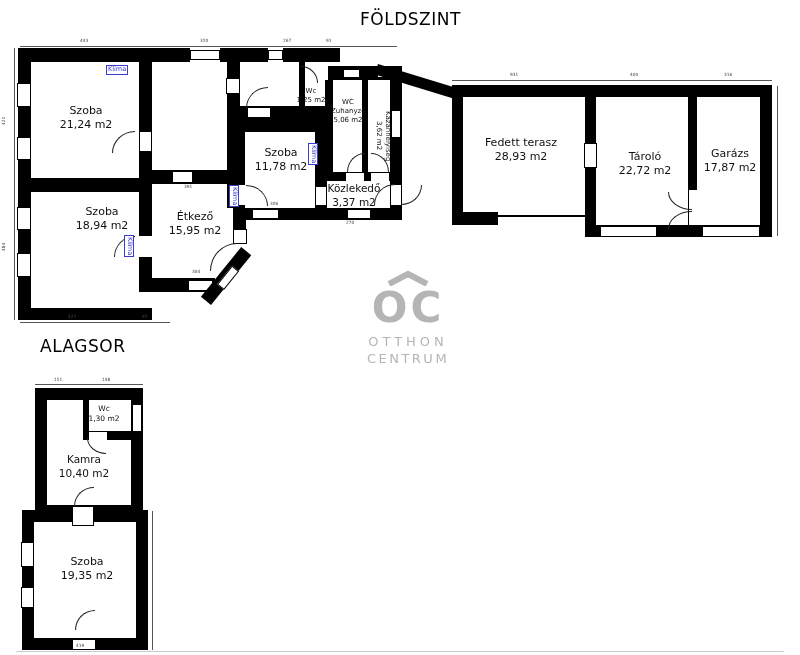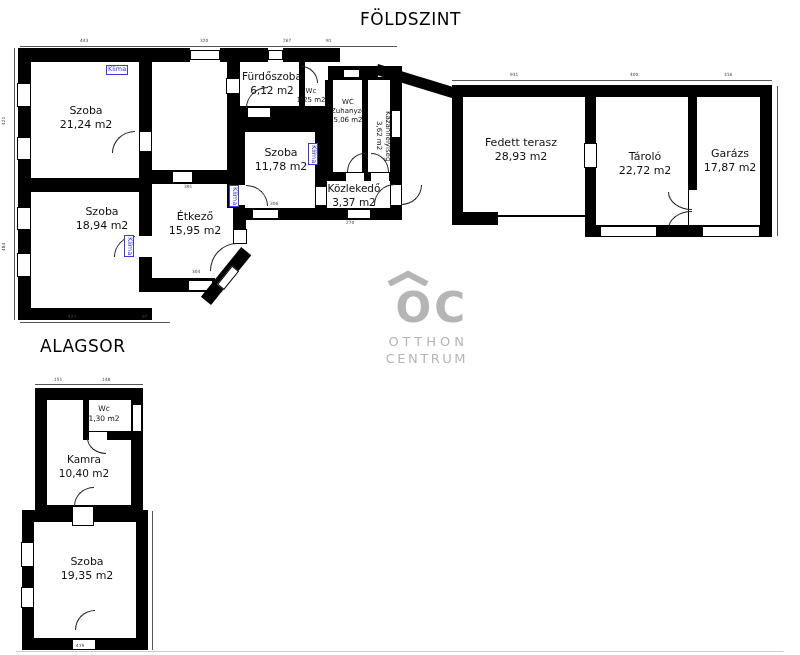--- a/index.html
+++ b/index.html
@@ -28,21 +28,21 @@
          padding:0 1px;line-height:1.2;white-space:nowrap;}
   .klima.v{writing-mode:vertical-rl;padding:1px 0;}
   
   .dl{position:absolute;background:#555;}
   .dim{position:absolute;font-size:6px;color:#444;transform:scale(.72);transform-origin:left top;white-space:nowrap;}
   .dim.rot{transform:rotate(-90deg) scale(.72);transform-origin:left bottom;}
   
   .diag{position:absolute;background:#000;transform-origin:left top;}
   .diag2{position:absolute;background:#000;transform-origin:left bottom;}
   
-  #logo{position:absolute;left:348px;top:270px;width:120px;text-align:right;color:#b5b5b5;}
+  #logo{position:absolute;left:348px;top:270px;width:120px;text-align:center;color:#b5b5b5;}
   #logo .chev{margin:0 auto;width:44px;height:16px;}
   #logo .oc{font-size:42px;font-weight:bold;letter-spacing:3px;line-height:1.05;}
   #logo .l1{font-size:13px;letter-spacing:4px;margin-top:4px;}
   #logo .l2{font-size:13px;letter-spacing:2.5px;margin-top:2px;}
   .pageline{position:absolute;left:0;top:651px;width:800px;height:1px;background:#ccc;}
 </style>
 </head>
 <body>
 
 <div id="plan">
@@ -159,24 +159,20 @@
   <i class="arc arc-bl" style="left:668px;top:192px;width:24px;height:18px;"></i>
   <i class="arc arc-tl" style="left:668px;top:211px;width:24px;height:18px;"></i>
   <i class="arc arc-bl" style="left:87px;top:438px;width:19px;height:16px;"></i>
   <i class="arc arc-tl" style="left:74px;top:487px;width:20px;height:19px;"></i>
   <i class="arc arc-tl" style="left:75px;top:610px;width:20px;height:20px;"></i>
 
   <div class="room fs11" style="left:36px;top:104px;width:100px;">
     <div class="rn">Szoba</div>
     <div class="ra">21,24 m2</div>
   </div>
-  <div class="room fs10" style="left:222px;top:70px;width:100px;">
-    <div class="rn">Fürdőszoba</div>
-    <div class="ra">6,12 m2</div>
-  </div>
   <div class="room fs7" style="left:294px;top:87px;width:34px;">
     <div class="rn">Wc</div>
     <div class="ra">1,25 m2</div>
   </div>
   <div class="room fs7 wrap" style="left:331px;top:98px;width:34px;">
     <div class="rn">WC Zuhanyzó</div>
     <div class="ra">5,06 m2</div>
   </div>
   <div class="room vert fs7" style="left:366px;top:93px;width:26px;height:86px;">
     <div class="rn">Kazánhelyiség</div>

